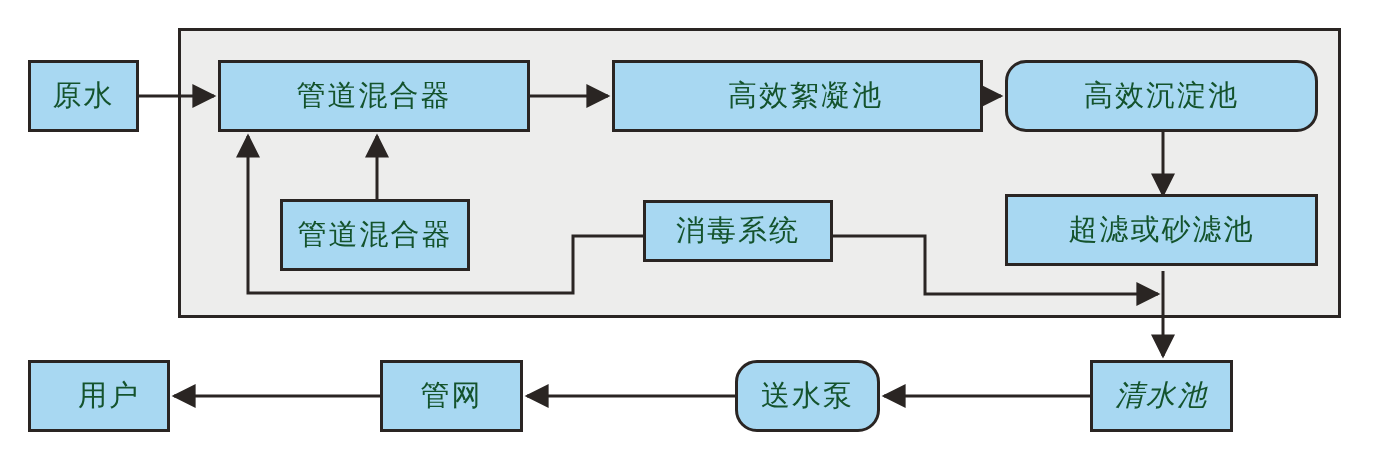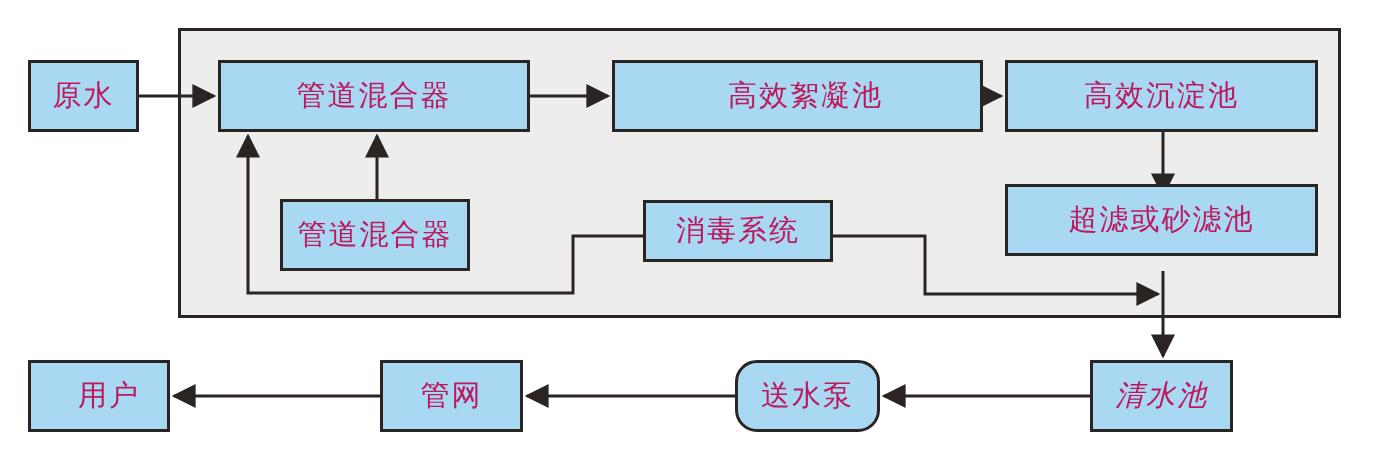--- a/index.html
+++ b/index.html
@@ -24,30 +24,30 @@
     pointer-events:none;
   }
   .node {
     position:absolute;
     background:#a8d8f2;
     border:3px solid #2a2523;
     box-sizing:border-box;
     display:flex; align-items:center; justify-content:center;
     font-size:29px;
     letter-spacing:2px;
-    color:#be185d;
+    color:#14532d;
   }
   
   .n-raw          { left:28px;   top:60px;  width:111px; height:72px; }
   .n-mixer        { left:218px;  top:60px;  width:312px; height:72px; }
   .n-floc         { left:612px;  top:60px;  width:371px; height:72px;padding-left:16px; }
-  .n-sed          { left:1005px; top:60px;  width:313px; height:72px; }
+  .n-sed          { left:1005px; top:60px;  width:313px; height:72px;border-radius:21px; }
   .n-dosing       { left:280px;  top:199px; width:190px; height:72px; }
   .n-disinfect    { left:643px;  top:200px; width:190px; height:62px; }
-  .n-filter       { left:1005px; top:184px; width:313px; height:72px;text-align:center; }
+  .n-filter       { left:1005px; top:194px; width:313px; height:72px;text-align:center; }
   .n-clear        { left:1090px; top:360px; width:143px; height:72px;font-style:italic; }
   .n-pump         { left:735px;  top:360px; width:145px; height:72px;border-radius:22px; }
   .n-network      { left:380px;  top:360px; width:143px; height:72px; }
   .n-user         { left:28px;   top:360px; width:142px; height:72px;padding-left:20px; }
 </style>
 </head>
 <body>
 
 <div class="stage">
 

